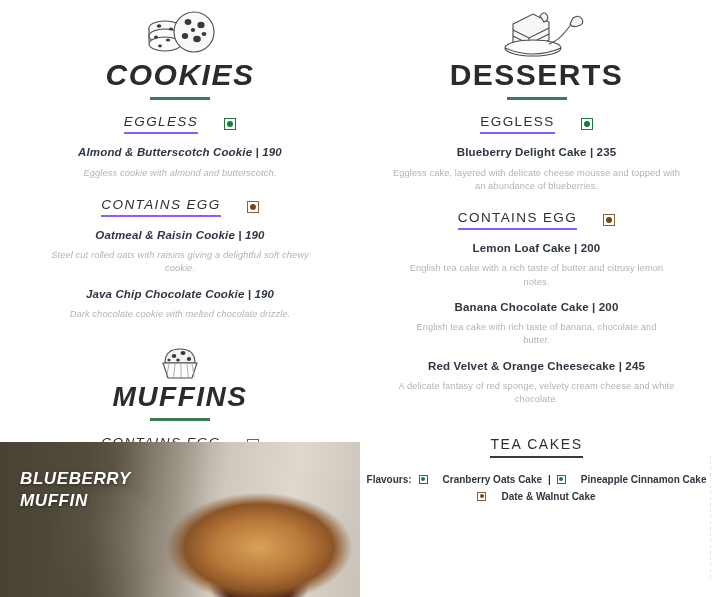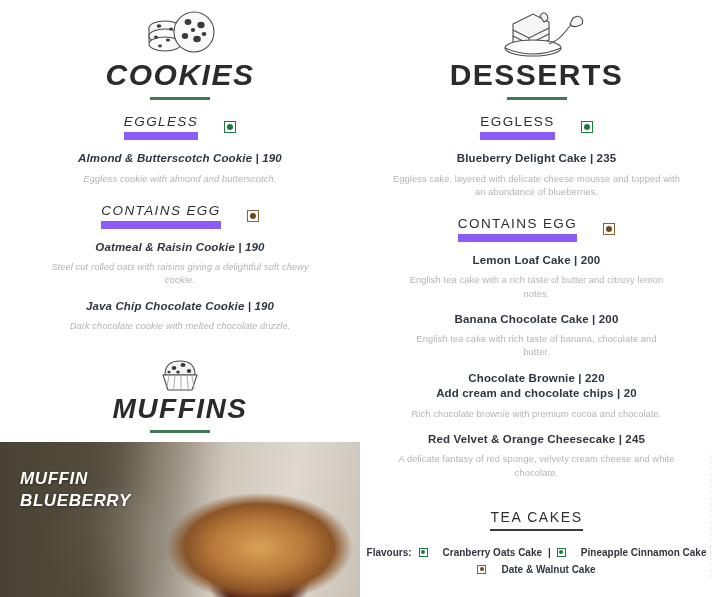--- a/index.html
+++ b/index.html
@@ -59,21 +59,21 @@
     justify-content: center;
     gap: 26px;
     margin-top: 14px;
   }
   .egg-label {
     font-size: 13.5px;
     letter-spacing: 1.4px;
     color: #2f2f2f;
     font-weight: 500;
     padding-bottom: 3px;
-    border-bottom: 8px solid #8b5cf6;
+    border-bottom: 2px solid #8b5cf6;
   }
   .veg-mark {
     width: 12px;
     height: 12px;
     border: 1.4px solid #1c7a3e;
     display: flex;
     align-items: center;
     justify-content: center;
     flex: 0 0 auto;
   }
@@ -292,22 +292,22 @@
         <div class="item-name">Java Chip Chocolate Muffin | 200</div>
         <div class="item-desc">Rich chocolate cake with dark chocolate chunks.</div>
       </div>
     </div>
 
     <div class="photo">
       <div class="photo-bg"></div>
       <div class="photo-cup"></div>
       <div class="photo-shade"></div>
       <div class="photo-label">
+        <div>BLUEBERRY</div>
         <div>MUFFIN</div>
-        <div>BLUEBERRY</div>
       </div>
     </div>
   </div>
 
   <div class="col col-right">
 
     <div class="section" style="padding-top:4px;">
       <svg class="sec-art" width="100" height="56" viewBox="0 0 100 56">
         <g stroke="#4a4a4a" fill="#fbfbfb" stroke-width="1.1">
           <path d="M26 20 L46 10 L62 18 L62 36 L42 46 L26 38 Z" fill="#f6f6f6"></path>
@@ -341,25 +341,20 @@
             <i></i>
           </span>
       </div>
       <div class="item">
         <div class="item-name">Lemon Loaf Cake | 200</div>
         <div class="item-desc" style="padding:0 48px;">English tea cake with a rich taste of butter and citrusy lemon notes.</div>
       </div>
       <div class="item">
         <div class="item-name">Banana Chocolate Cake | 200</div>
         <div class="item-desc" style="padding:0 50px;">English tea cake with rich taste of banana, chocolate and butter.</div>
-      </div>
-      <div class="item">
-        <div class="item-name">Chocolate Brownie | 220</div>
-        <div class="item-name">Add cream and chocolate chips | 20</div>
-        <div class="item-desc" style="padding:0 46px;">Rich chocolate brownie with premium cocoa and chocolate.</div>
       </div>
       <div class="item">
         <div class="item-name">Red Velvet &amp; Orange Cheesecake | 245</div>
         <div class="item-desc" style="padding:0 34px;">A delicate fantasy of red sponge, velvety cream cheese and white chocolate.</div>
       </div>
     </div>
 
     <div class="section" style="margin-top:28px;">
       <span class="tea-title">TEA CAKES</span>
 

